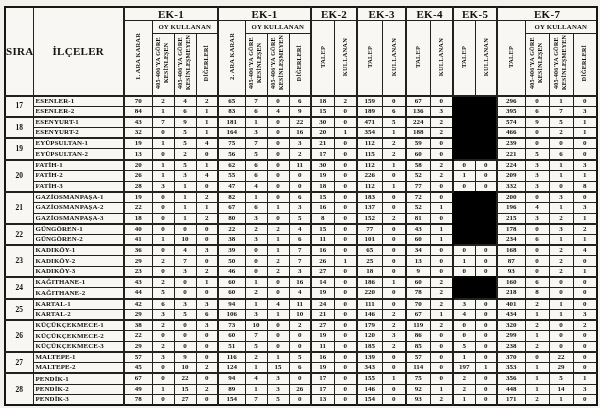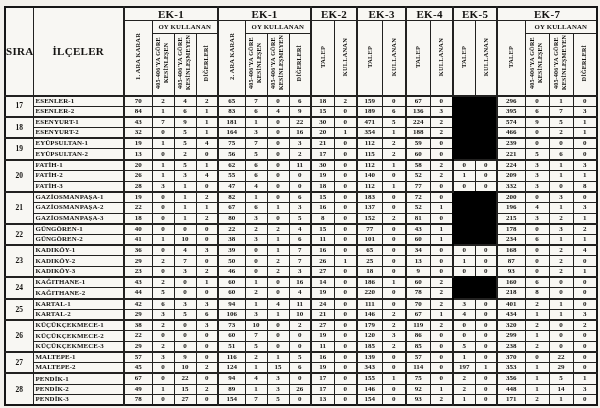--- a/index.html
+++ b/index.html
@@ -294,21 +294,21 @@
           <td class="num bs">26</td>
           <td class="num">1</td>
           <td class="num">3</td>
           <td class="num">4</td>
           <td class="num bs">55</td>
           <td class="num">6</td>
           <td class="num">0</td>
           <td class="num">0</td>
           <td class="num bs">19</td>
           <td class="num">0</td>
-          <td class="num bs">140</td>
+          <td class="num bs">226</td>
           <td class="num">0</td>
           <td class="num bs">52</td>
           <td class="num">2</td>
           <td class="num bs">1</td>
           <td class="num">0</td>
           <td class="num bs">209</td>
           <td class="num">3</td>
           <td class="num">1</td>
           <td class="num">1</td>
         </tr>

